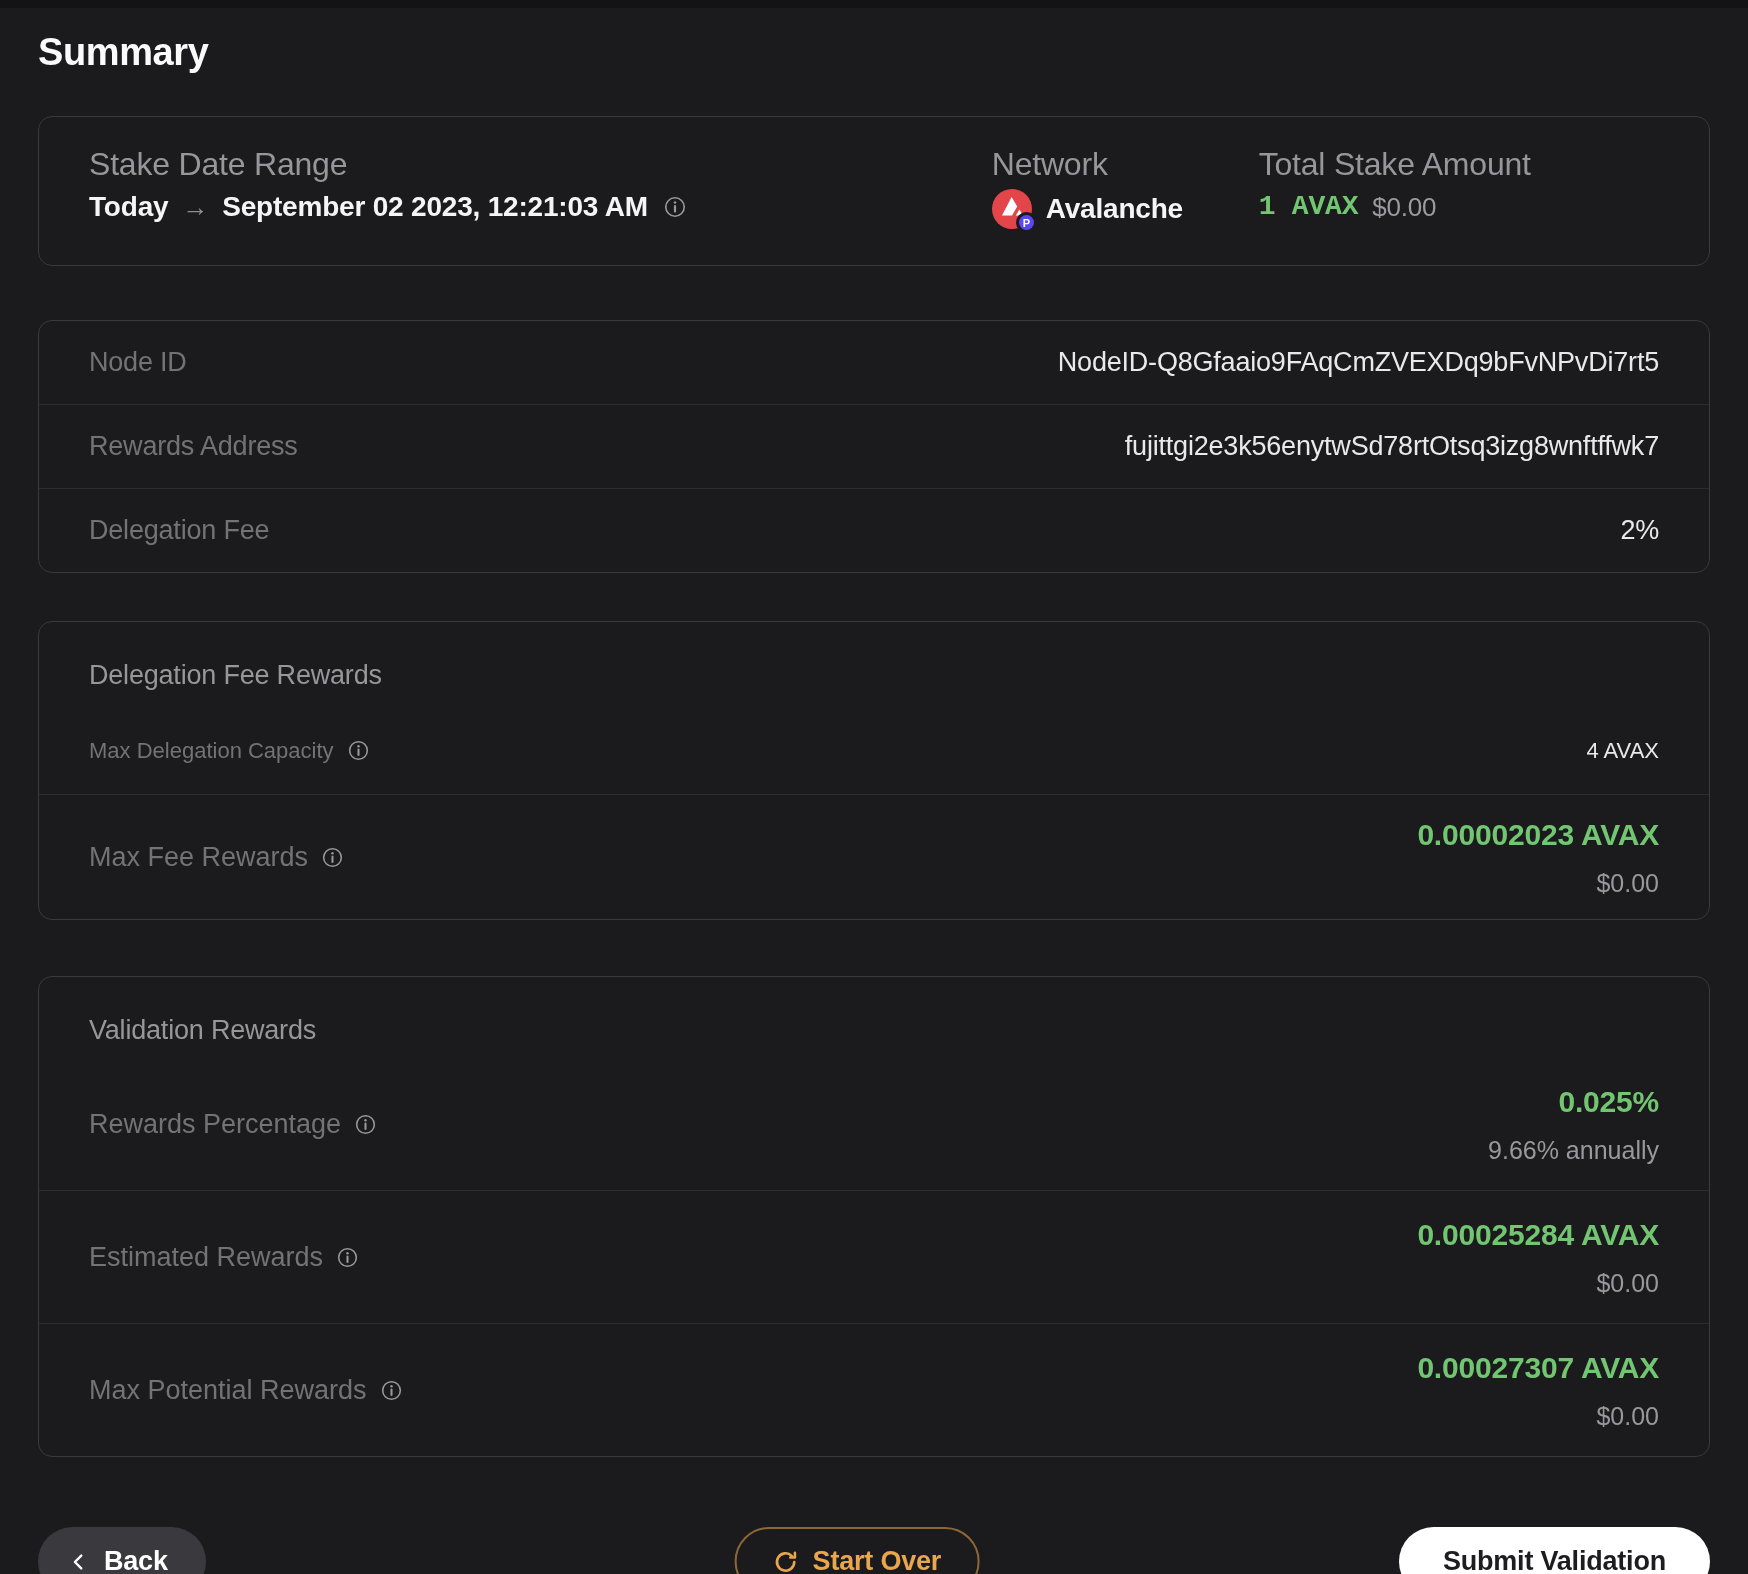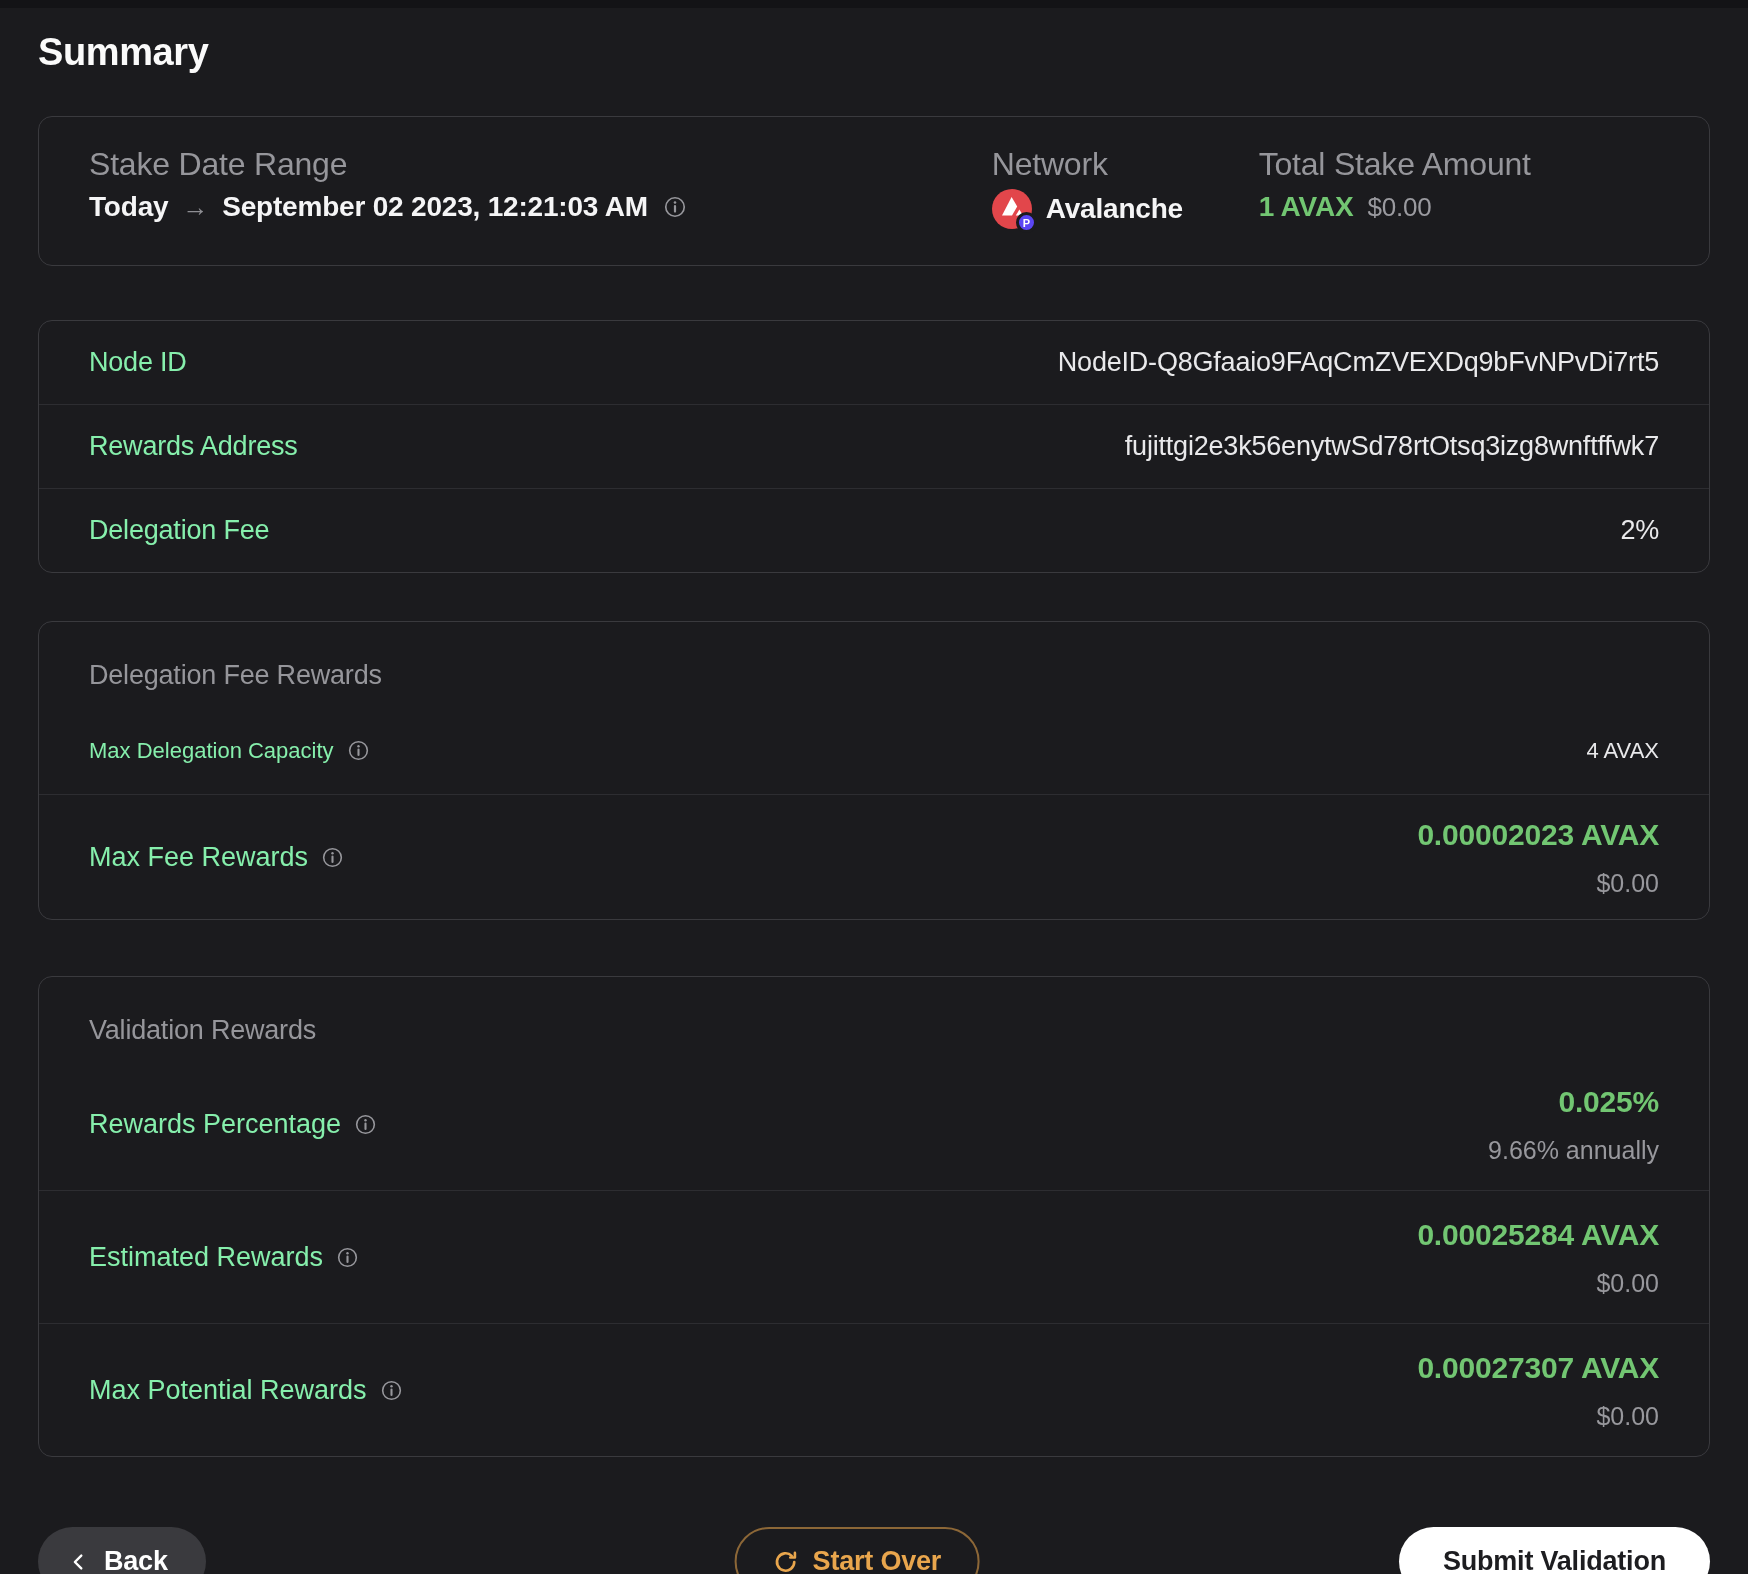--- a/index.html
+++ b/index.html
@@ -39,31 +39,31 @@
 
   .avax-badge { position:relative; width:40px; height:40px; flex:0 0 40px; }
   .avax-circle { width:40px; height:40px; border-radius:50%; background:#e2464b; display:block; }
   .p-chip {
     position:absolute; right:-5px; bottom:-4px;
     width:21px; height:21px; border-radius:50%;
     background:#5b46f4; border:3px solid #1b1b1e;
     display:flex; align-items:center; justify-content:center;
     font-size:11px; font-weight:700; color:#fff;
   }
-  .amount-green { color:#72c672; }
+  .amount-green { color:#72c672;font-family:Liberation Mono, monospace; }
   .usd-inline { color:#9a9a9f; font-weight:400; font-size:26px; }
 
   
   .card-kv { margin-bottom:48px; }
   .kv-row {
     display:flex; justify-content:space-between; align-items:center;
     padding:26px 50px; font-size:27px; line-height:31px; letter-spacing:-0.2px;
   }
   .kv-row + .kv-row { border-top:1px solid #2d2d31; }
-  .kv-label { font-weight:500; color:#86efac; display:flex; align-items:center; gap:12px; }
+  .kv-label { font-weight:500; color:#737373; display:flex; align-items:center; gap:12px; }
   .kv-value { color:#e9e9eb; font-weight:400; }
 
   
   .card-section { margin-bottom:56px; }
   .section-title { padding:38px 50px 0 50px; font-size:27px; line-height:31px; color:#96969b; margin-bottom:22px; letter-spacing:-0.2px; }
 
   .simple-row {
     display:flex; justify-content:space-between; align-items:center;
     padding:22px 50px 28px 50px; font-size:22px; line-height:31px;
   }

